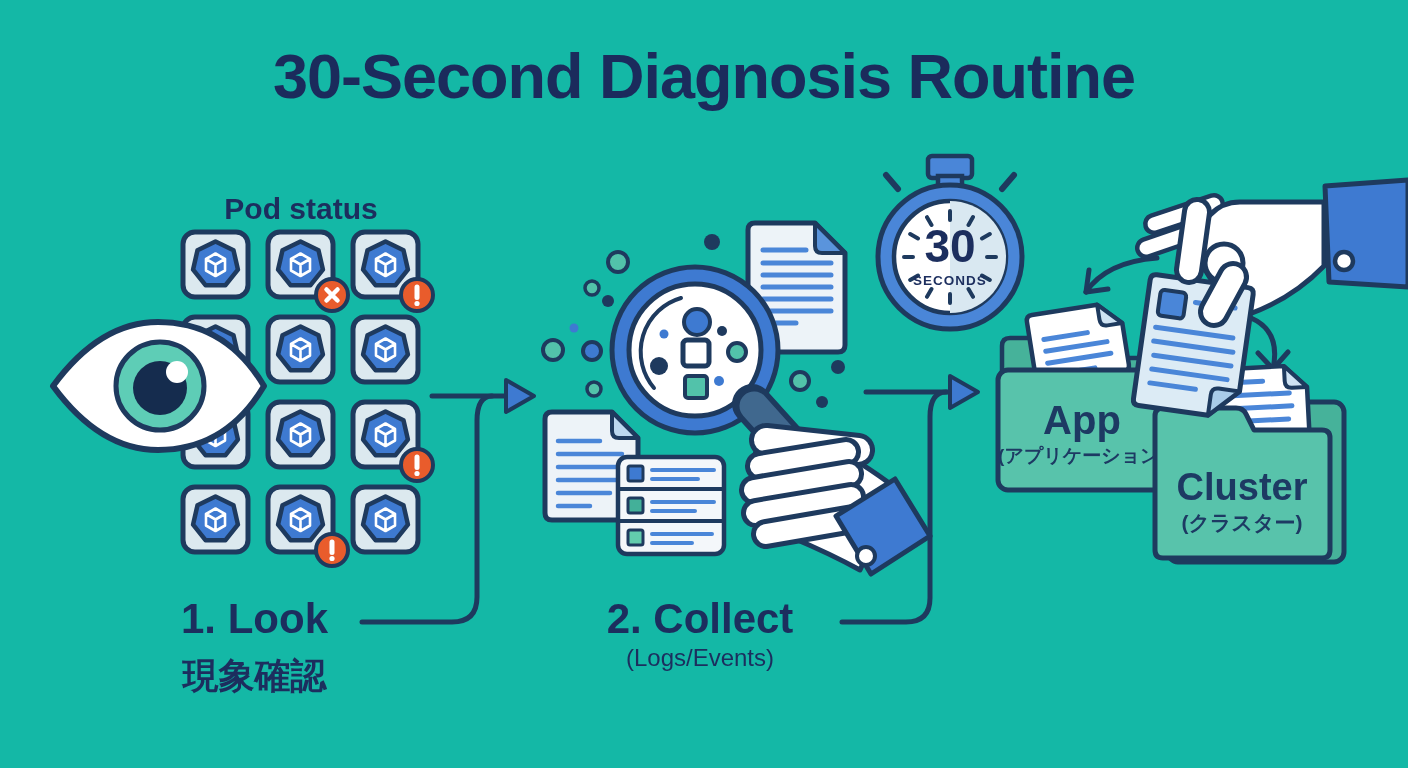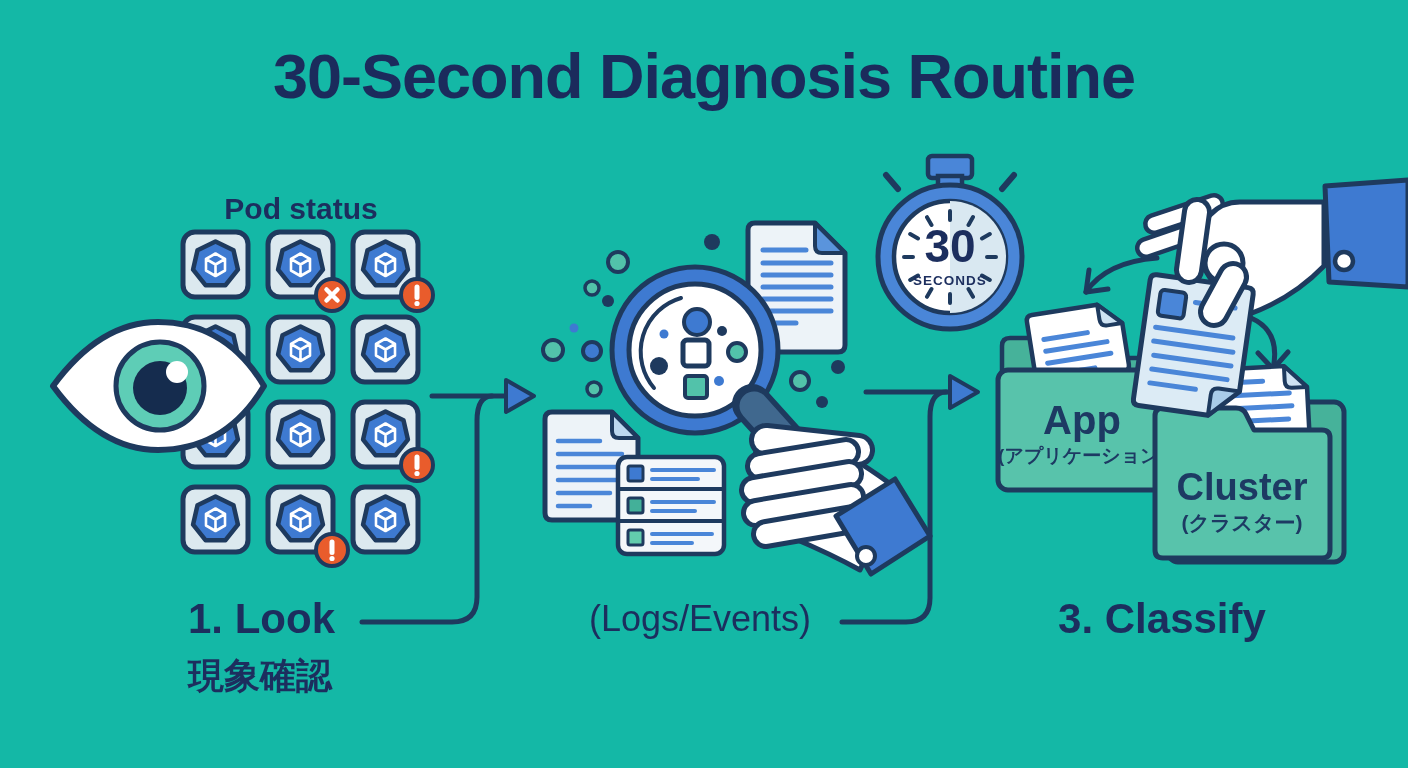--- a/index.html
+++ b/index.html
@@ -8,21 +8,21 @@
     background:#14b8a6;font-family:"Liberation Sans",sans-serif;
   }
   .title{
     position:absolute;top:40px;left:0;width:1408px;text-align:center;
     font-size:63px;font-weight:800;letter-spacing:-1px;color:#1b2b5c;
   }
   .art{position:absolute;left:0;top:0;}
   .step{position:absolute;top:596px;color:#1c2e5e;}
   .step-title{font-size:42px;font-weight:800;line-height:1.1;}
   .step-jp{font-size:36px;font-weight:700;margin-top:13px;line-height:1.15;}
-  .step-sub{font-size:36px;font-weight:500;margin-top:2px;line-height:1.15;}
+  .step-sub{font-size:24px;font-weight:500;margin-top:2px;line-height:1.15;}
   svg text{font-family:"Liberation Sans",sans-serif;}
 </style>
 </head>
 <body>
 
 <div class="canvas">
 
   <div class="title">30-Second Diagnosis Routine</div>
 
   <svg class="art" width="1408" height="768" viewBox="0 0 1408 768">
@@ -292,24 +292,24 @@
       <line x1="1197" y1="212" x2="1189" y2="270" stroke="#ffffff" stroke-width="20" stroke-linecap="round"></line>
       <circle cx="1224" cy="263" r="19" fill="#ffffff" stroke="#1e3a5e" stroke-width="5"></circle>
       <line x1="1233" y1="277" x2="1214" y2="312" stroke="#1e3a5e" stroke-width="32" stroke-linecap="round"></line>
       <line x1="1233" y1="277" x2="1214" y2="312" stroke="#ffffff" stroke-width="22" stroke-linecap="round"></line>
 
       <polygon points="1325,186 1408,180 1408,287 1329,282" fill="#3e7ad1" stroke="#1e3a5e" stroke-width="5" stroke-linejoin="round"></polygon>
       <circle cx="1344" cy="261" r="9" fill="#ffffff" stroke="#1e3a5e" stroke-width="4.5"></circle>
     </g>
   </svg>
 
-  <div class="step" style="left:188px;text-align:left">
+  <div class="step" style="left:181px;text-align:center">
     <div class="step-title">1. Look</div>
     <div class="step-jp">現象確認</div>
     <div class="step-sub"></div>
   </div>
   <div class="step" style="left:528px;width:344px;text-align:center">
+    <div class="step-title">2. Collect</div>
     <div class="step-sub">(Logs/Events)</div>
   </div>
   <div class="step" style="left:990px;width:344px;text-align:center">
-    <div class="step-title">3. Classify</div>
   </div>
 </div>
 
 </body></html>

